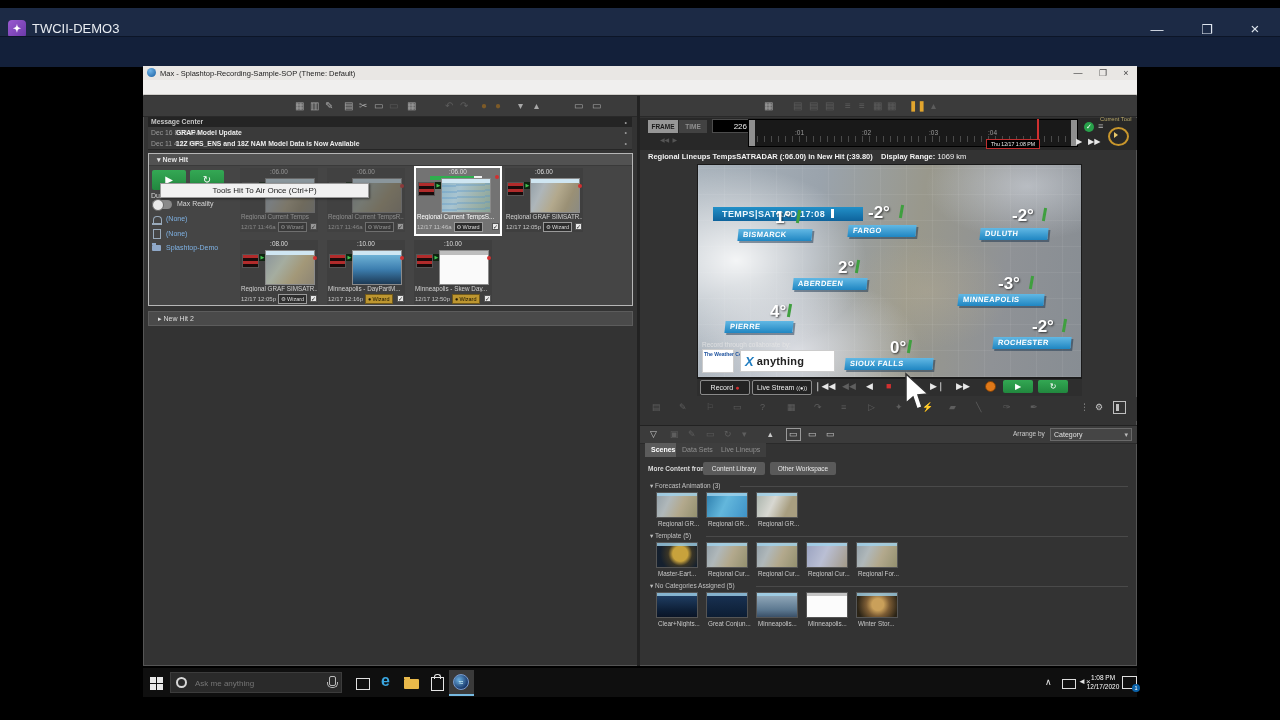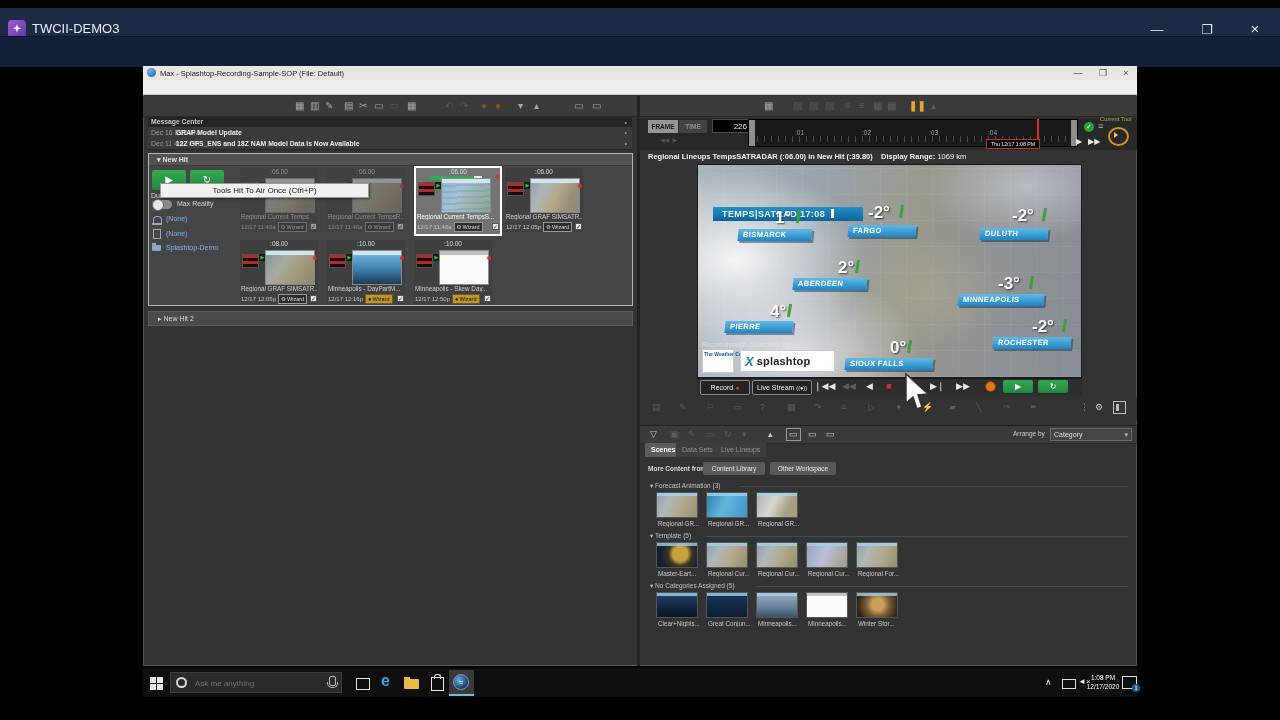--- a/index.html
+++ b/index.html
@@ -269,21 +269,21 @@
     <div class="abs" style="left:650px;top:41px;color:#d9e2ee;font-size:13px;line-height:16px;">≡<span class="abs" style="left:2px;top:3px;width:4px;height:4px;background:#58b868;"></span><span class="abs" style="left:8px;top:9px;width:4px;height:4px;background:#58b868;"></span></div>
     <div class="abs chatbox">
       <input placeholder="Type a message here" style="">
     </div>
     <div class="abs bubble">⋯</div>
   </div>
 
   <div class="abs mx-win"></div>
   <div class="abs mx-tbar">
     <div class="abs mx-ico" style="left:4px;top:2px;"></div>
-    <div class="abs mx-title nosel" style="left:17px;top:3px;">Max - Splashtop-Recording-Sample-SOP (File: Default)</div>
+    <div class="abs mx-title nosel" style="left:17px;top:3px;">Max - Splashtop-Recording-Sample-SOP (Theme: Default)</div>
     <div class="abs mxc" style="left:925px;top:1px;">—</div>
     <div class="abs mxc" style="left:950px;top:1px;">❐</div>
     <div class="abs mxc" style="left:973px;top:1px;">×</div>
   </div>
   <div class="abs mx-menu">
     <span class="mi" style="left:150px;">File</span>
     <span class="mi" style="left:168px;">Edit</span>
     <span class="mi" style="left:186px;">View</span>
     <span class="mi" style="left:206px;">Playback</span>
     <span class="mi" style="left:242px;">Interactive</span>
@@ -527,21 +527,21 @@
   <div class="ctag" style="left:993px;top:337px;width:66px;"><span>ROCHESTER</span></div>
 
   <span class="ctemp" style="left:890px;top:338px;">0°</span>
   <i class="barb" style="left:908px;top:340px;"></i>
   <div class="ctag" style="left:845px;top:358px;width:76px;"><span>SIOUX FALLS</span></div>
 
   <div class="abs wmark nosel">Record through collaborate by:</div>
   <div class="abs twc nosel">The Weather Company</div>
   <div class="abs splog">
     <span class="spx">X</span>
-    <span class="sptxt">splashtop</span>
+    <span class="sptxt">anything</span>
   </div>
 
   <div class="abs tr-bar"></div>
   <div class="trbtn" style="left:700px;width:48px;"><span>Record</span> <span style="color:#d23030;">●</span></div>
   <div class="trbtn" style="left:752px;width:58px;"><span>Live Stream</span> <span style="font-size:5.5px;">((●))</span></div>
   <span class="tic" style="left:814px;">❘◀◀</span>
   <span class="tic dim" style="left:842px;">◀◀</span>
   <span class="tic" style="left:866px;">◀</span>
   <span class="tic red" style="left:886px;">■</span>
   <span class="tic" style="left:909px;">▶</span>

